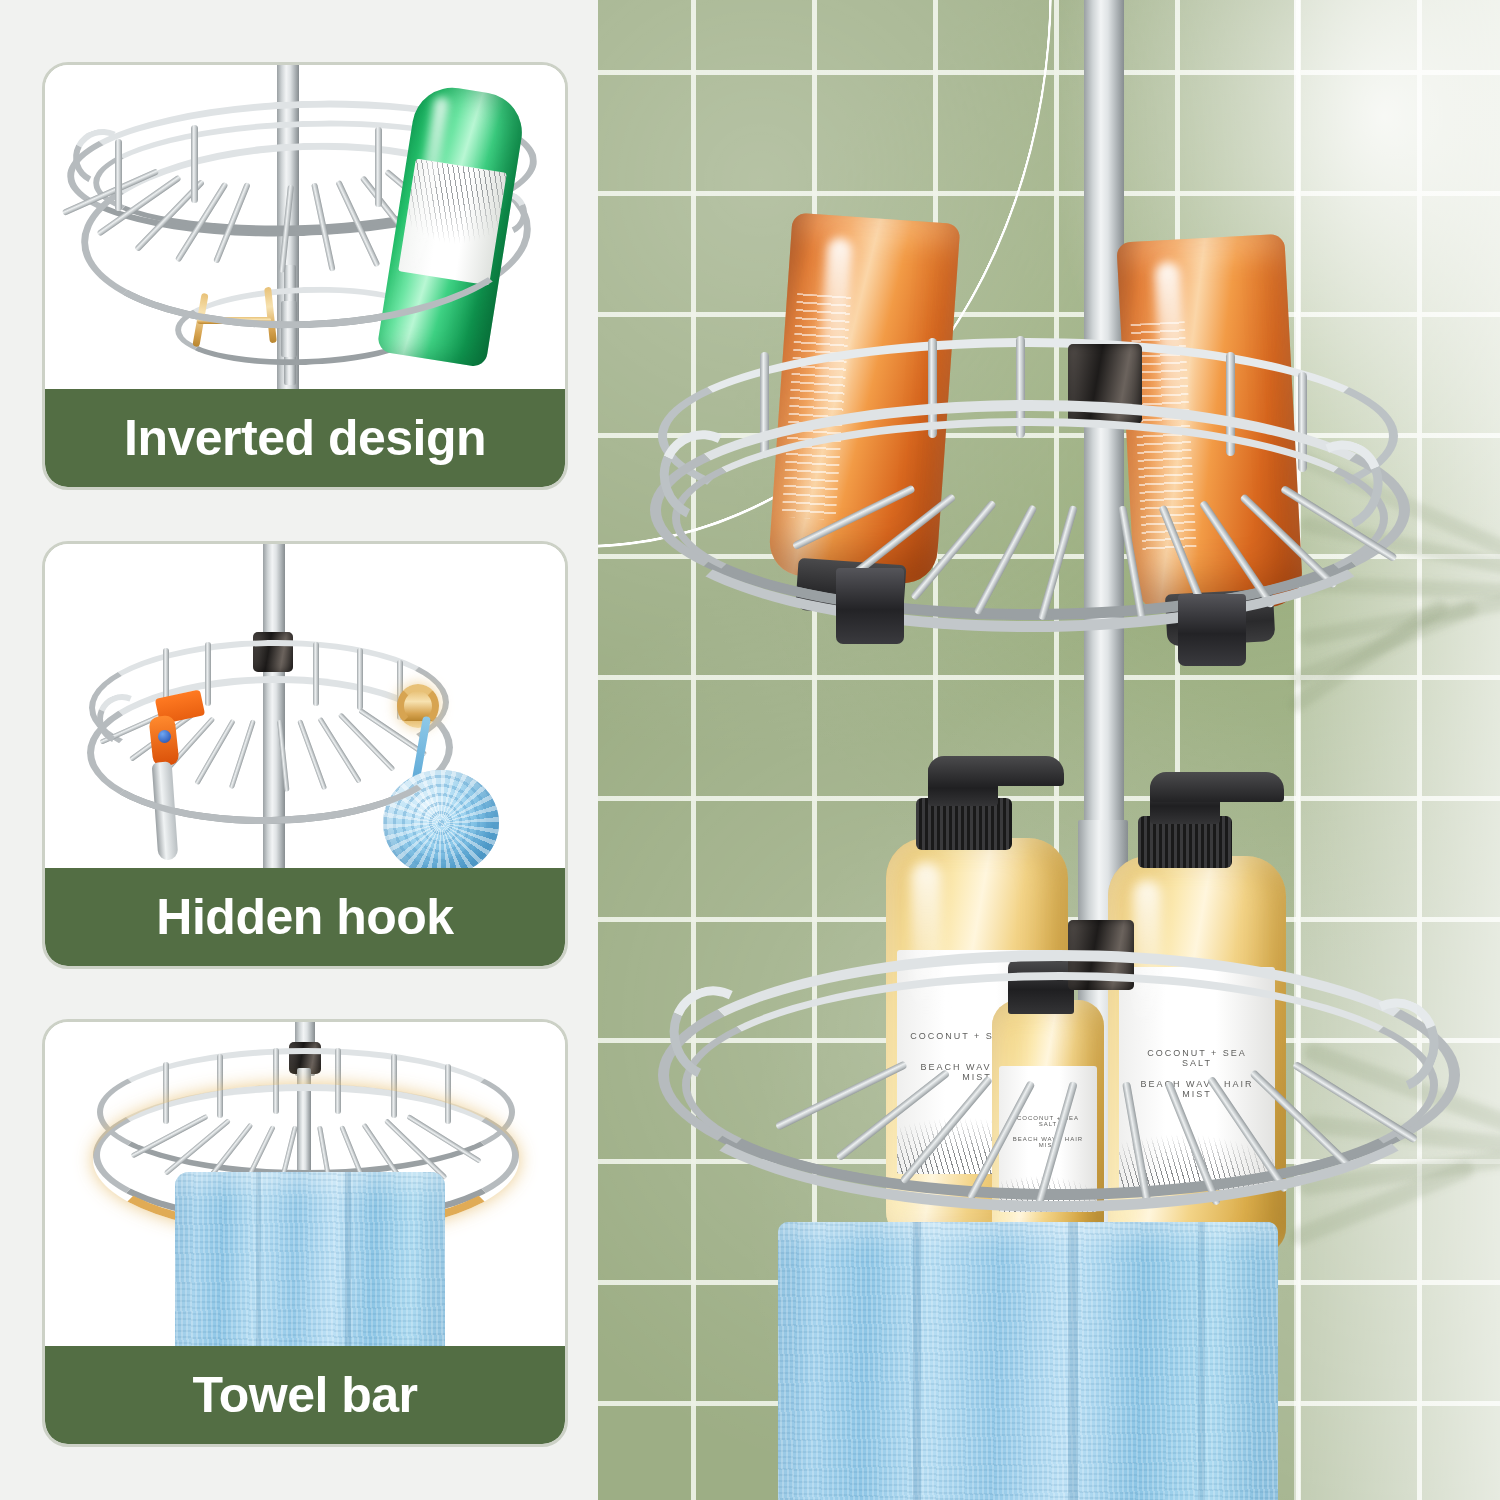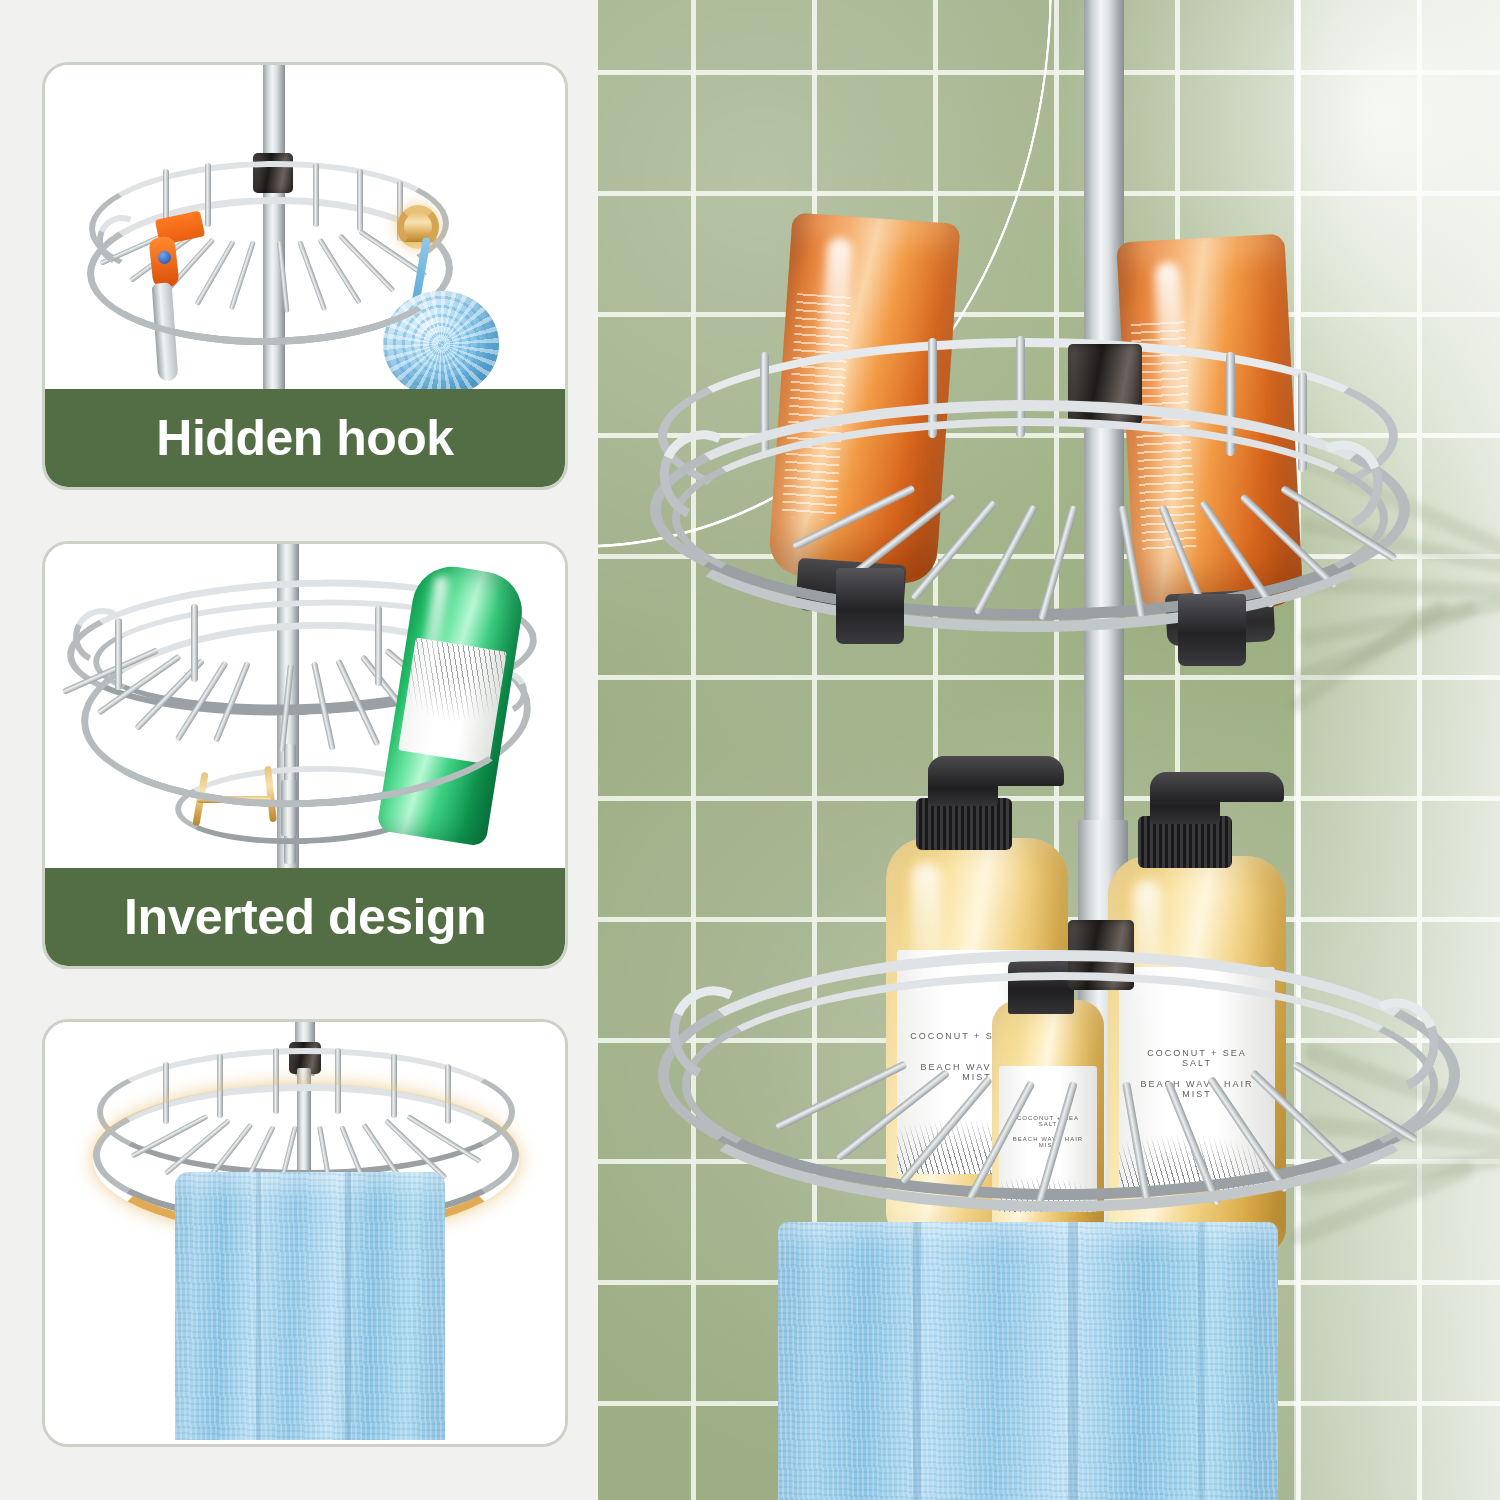--- a/index.html
+++ b/index.html
@@ -237,68 +237,20 @@
     background: linear-gradient(98deg,#0f9b52 0%,#25c26c 16%,#6ce5a3 32%,#b9f7d4 44%,#3ed183 60%,#119a52 82%,#0a7a3f 100%);
     box-shadow: inset -14px 0 26px rgba(5,90,45,.4);
   }
 </style>
 </head>
 <body>
 
 <div class="page">
 
   <div class="feature-col">
-
-    <div class="feature-card">
-      <div class="card-photo">
-        <div class="pole" style="left:218px;top:-4px;width:22px;height:360px;"></div>
-
-        <div class="clamp" style="left:208px;top:88px;width:40px;height:40px;"></div>
-
-        <div class="ellipse-ring" style="left:44px;top:96px;width:360px;height:130px;border-width:6px;border-color:#dfe3e5 #b6bbbe transparent #b6bbbe;transform:rotate(-1deg);"></div>
-
-        <div class="ellipse-ring" style="left:42px;top:132px;width:366px;height:148px;border-width:7px;transform:rotate(-1deg);"></div>
-
-        <div class="wire-v" style="left:118px;top:104px;width:6px;height:62px;"></div>
-        <div class="wire-v" style="left:160px;top:98px;width:6px;height:64px;"></div>
-        <div class="wire-v" style="left:268px;top:98px;width:6px;height:64px;"></div>
-        <div class="wire-v" style="left:312px;top:104px;width:6px;height:62px;"></div>
-        <div class="wire-v" style="left:352px;top:116px;width:6px;height:60px;"></div>
-
-        <div class="wire-v" style="left:206px;top:176px;width:5px;height:72px;transform:rotate(18deg);transform-origin:top center;"></div>
-        <div class="wire-v" style="left:186px;top:176px;width:5px;height:74px;transform:rotate(30deg);transform-origin:top center;"></div>
-        <div class="wire-v" style="left:166px;top:174px;width:5px;height:76px;transform:rotate(42deg);transform-origin:top center;"></div>
-        <div class="wire-v" style="left:146px;top:170px;width:5px;height:78px;transform:rotate(54deg);transform-origin:top center;"></div>
-        <div class="wire-v" style="left:126px;top:166px;width:5px;height:80px;transform:rotate(66deg);transform-origin:top center;"></div>
-        <div class="wire-v" style="left:232px;top:176px;width:5px;height:72px;transform:rotate(-6deg);transform-origin:top center;"></div>
-        <div class="wire-v" style="left:252px;top:176px;width:5px;height:74px;transform:rotate(-20deg);transform-origin:top center;"></div>
-        <div class="wire-v" style="left:272px;top:174px;width:5px;height:76px;transform:rotate(-32deg);transform-origin:top center;"></div>
-        <div class="wire-v" style="left:292px;top:170px;width:5px;height:78px;transform:rotate(-44deg);transform-origin:top center;"></div>
-        <div class="wire-v" style="left:312px;top:166px;width:5px;height:80px;transform:rotate(-56deg);transform-origin:top center;"></div>
-
-        <div class="ellipse-ring" style="left:52px;top:150px;width:50px;height:50px;border-width:6px;border-color:#dfe3e5 transparent transparent #b6bbbe;transform:rotate(-22deg);"></div>
-
-        <div class="ellipse-ring gold" style="left:352px;top:140px;width:42px;height:44px;border-width:7px;border-color:#e8c177 #d7a451 transparent #d7a451;background:transparent;box-shadow:0 0 14px rgba(232,193,119,.75);"></div>
-
-        <div class="razor-head" style="left:112px;top:150px;width:46px;height:26px;transform:rotate(-12deg);"></div>
-        <div class="razor-grip" style="left:106px;top:172px;width:26px;height:50px;transform:rotate(-6deg);"></div>
-        <div style="position:absolute;left:113px;top:186px;width:13px;height:13px;border-radius:50%;background:radial-gradient(circle at 35% 30%,#6fa6f2,#1d46a8);"></div>
-        <div class="razor-handle" style="left:110px;top:218px;width:20px;height:98px;transform:rotate(-4deg);"></div>
-
-        <div style="position:absolute;left:372px;top:172px;width:8px;height:70px;background:linear-gradient(180deg,#8fc9e8,#5ca8d6);border-radius:99px;transform:rotate(10deg);"></div>
-        <div class="loofah" style="left:338px;top:226px;width:116px;height:106px;">
-          <div class="loofah-tex"></div>
-        </div>
-
-        <div class="ellipse-ring" style="left:42px;top:132px;width:366px;height:148px;border-width:7px;border-color:transparent transparent #b7bcbf transparent;transform:rotate(-1deg);"></div>
-      </div>
-      <div class="card-band">
-        <span class="card-band-label">Hidden hook</span>
-      </div>
-    </div>
 
     <div class="feature-card">
       <div class="card-photo">
 
         <div class="pole" style="left:232px;top:-4px;width:22px;height:345px;"></div>
         <div class="pole" style="left:239px;top:200px;width:12px;height:120px;"></div>
 
         <div class="ellipse-ring" style="left:22px;top:36px;width:470px;height:135px;transform:rotate(-2deg);"></div>
 
         <div class="ellipse-ring" style="left:48px;top:56px;width:420px;height:110px;border-width:6px;transform:rotate(-2deg);"></div>
@@ -343,20 +295,68 @@
 
         <div class="ellipse-ring" style="left:36px;top:78px;width:450px;height:185px;border-width:7px;border-color:transparent transparent #b7bcbf transparent;transform:rotate(-2deg);"></div>
       </div>
       <div class="card-band">
         <span class="card-band-label">Inverted design</span>
       </div>
     </div>
 
     <div class="feature-card">
       <div class="card-photo">
+        <div class="pole" style="left:218px;top:-4px;width:22px;height:360px;"></div>
+
+        <div class="clamp" style="left:208px;top:88px;width:40px;height:40px;"></div>
+
+        <div class="ellipse-ring" style="left:44px;top:96px;width:360px;height:130px;border-width:6px;border-color:#dfe3e5 #b6bbbe transparent #b6bbbe;transform:rotate(-1deg);"></div>
+
+        <div class="ellipse-ring" style="left:42px;top:132px;width:366px;height:148px;border-width:7px;transform:rotate(-1deg);"></div>
+
+        <div class="wire-v" style="left:118px;top:104px;width:6px;height:62px;"></div>
+        <div class="wire-v" style="left:160px;top:98px;width:6px;height:64px;"></div>
+        <div class="wire-v" style="left:268px;top:98px;width:6px;height:64px;"></div>
+        <div class="wire-v" style="left:312px;top:104px;width:6px;height:62px;"></div>
+        <div class="wire-v" style="left:352px;top:116px;width:6px;height:60px;"></div>
+
+        <div class="wire-v" style="left:206px;top:176px;width:5px;height:72px;transform:rotate(18deg);transform-origin:top center;"></div>
+        <div class="wire-v" style="left:186px;top:176px;width:5px;height:74px;transform:rotate(30deg);transform-origin:top center;"></div>
+        <div class="wire-v" style="left:166px;top:174px;width:5px;height:76px;transform:rotate(42deg);transform-origin:top center;"></div>
+        <div class="wire-v" style="left:146px;top:170px;width:5px;height:78px;transform:rotate(54deg);transform-origin:top center;"></div>
+        <div class="wire-v" style="left:126px;top:166px;width:5px;height:80px;transform:rotate(66deg);transform-origin:top center;"></div>
+        <div class="wire-v" style="left:232px;top:176px;width:5px;height:72px;transform:rotate(-6deg);transform-origin:top center;"></div>
+        <div class="wire-v" style="left:252px;top:176px;width:5px;height:74px;transform:rotate(-20deg);transform-origin:top center;"></div>
+        <div class="wire-v" style="left:272px;top:174px;width:5px;height:76px;transform:rotate(-32deg);transform-origin:top center;"></div>
+        <div class="wire-v" style="left:292px;top:170px;width:5px;height:78px;transform:rotate(-44deg);transform-origin:top center;"></div>
+        <div class="wire-v" style="left:312px;top:166px;width:5px;height:80px;transform:rotate(-56deg);transform-origin:top center;"></div>
+
+        <div class="ellipse-ring" style="left:52px;top:150px;width:50px;height:50px;border-width:6px;border-color:#dfe3e5 transparent transparent #b6bbbe;transform:rotate(-22deg);"></div>
+
+        <div class="ellipse-ring gold" style="left:352px;top:140px;width:42px;height:44px;border-width:7px;border-color:#e8c177 #d7a451 transparent #d7a451;background:transparent;box-shadow:0 0 14px rgba(232,193,119,.75);"></div>
+
+        <div class="razor-head" style="left:112px;top:150px;width:46px;height:26px;transform:rotate(-12deg);"></div>
+        <div class="razor-grip" style="left:106px;top:172px;width:26px;height:50px;transform:rotate(-6deg);"></div>
+        <div style="position:absolute;left:113px;top:186px;width:13px;height:13px;border-radius:50%;background:radial-gradient(circle at 35% 30%,#6fa6f2,#1d46a8);"></div>
+        <div class="razor-handle" style="left:110px;top:218px;width:20px;height:98px;transform:rotate(-4deg);"></div>
+
+        <div style="position:absolute;left:372px;top:172px;width:8px;height:70px;background:linear-gradient(180deg,#8fc9e8,#5ca8d6);border-radius:99px;transform:rotate(10deg);"></div>
+        <div class="loofah" style="left:338px;top:226px;width:116px;height:106px;">
+          <div class="loofah-tex"></div>
+        </div>
+
+        <div class="ellipse-ring" style="left:42px;top:132px;width:366px;height:148px;border-width:7px;border-color:transparent transparent #b7bcbf transparent;transform:rotate(-1deg);"></div>
+      </div>
+      <div class="card-band">
+        <span class="card-band-label">Hidden hook</span>
+      </div>
+    </div>
+
+    <div class="feature-card">
+      <div class="card-photo">
         <div class="pole" style="left:250px;top:-6px;width:20px;height:60px;"></div>
         <div class="clamp" style="left:244px;top:20px;width:32px;height:32px;"></div>
         <div class="pole" style="left:252px;top:46px;width:14px;height:110px;"></div>
 
         <div class="ellipse-ring" style="left:52px;top:26px;width:418px;height:128px;border-width:6px;"></div>
 
         <div class="ellipse-ring" style="left:48px;top:62px;width:426px;height:142px;border-width:7px;"></div>
 
         <div class="wire-v" style="left:118px;top:40px;width:6px;height:62px;"></div>
         <div class="wire-v" style="left:172px;top:32px;width:6px;height:64px;"></div>
@@ -377,20 +377,23 @@
         <div class="wire-v" style="left:360px;top:94px;width:5px;height:86px;transform:rotate(-58deg);transform-origin:top center;"></div>
 
         <div class="ellipse-ring" style="left:48px;top:62px;width:426px;height:152px;border-width:9px;border-color:transparent transparent #e0ab55 transparent;box-shadow:0 0 18px rgba(232,193,119,.85);"></div>
 
         <div class="towel" style="left:130px;top:150px;width:270px;height:268px;border-radius:14px 14px 0 0;">
           <div class="towel-tex"></div>
           <div style="position:absolute;left:30%;top:0;width:5px;height:100%;background:rgba(60,120,160,.20);"></div>
           <div style="position:absolute;left:63%;top:0;width:6px;height:100%;background:rgba(60,120,160,.22);"></div>
         </div>
       </div>
+      <div class="card-band">
+        <span class="card-band-label">Towel bar</span>
+      </div>
     </div>
 
   </div>
 
   <div class="hero">
     <div class="hero-tile"></div>
     <div class="hero-tile-tex"></div>
     <div class="hero-corner-line"></div>
     <div class="hero-right-wall"></div>
 

